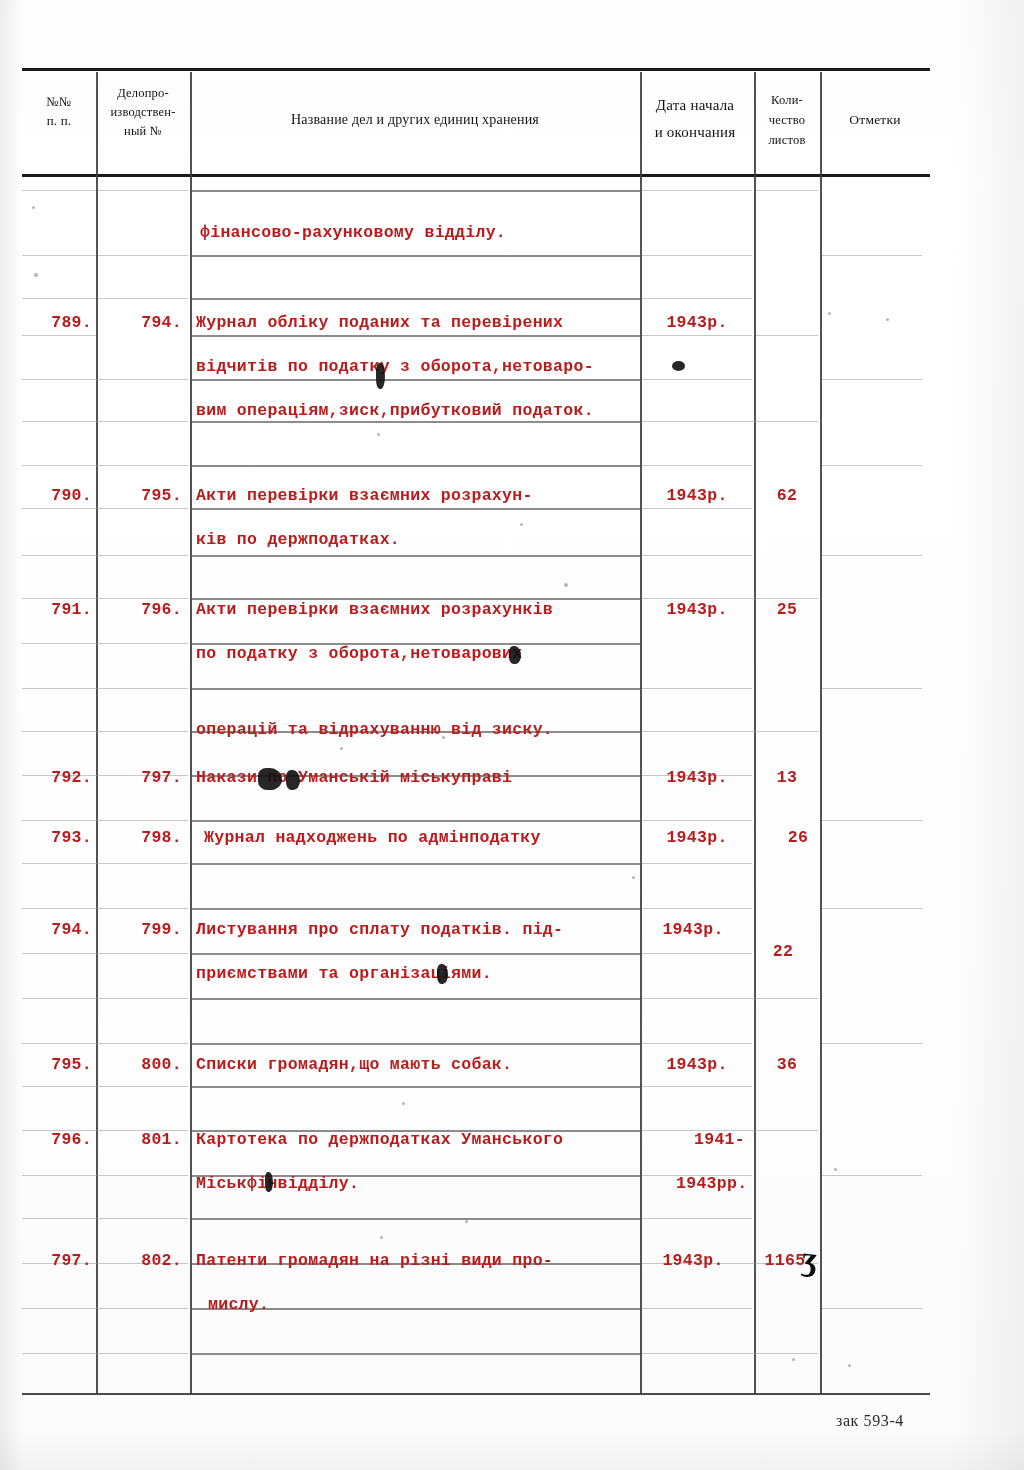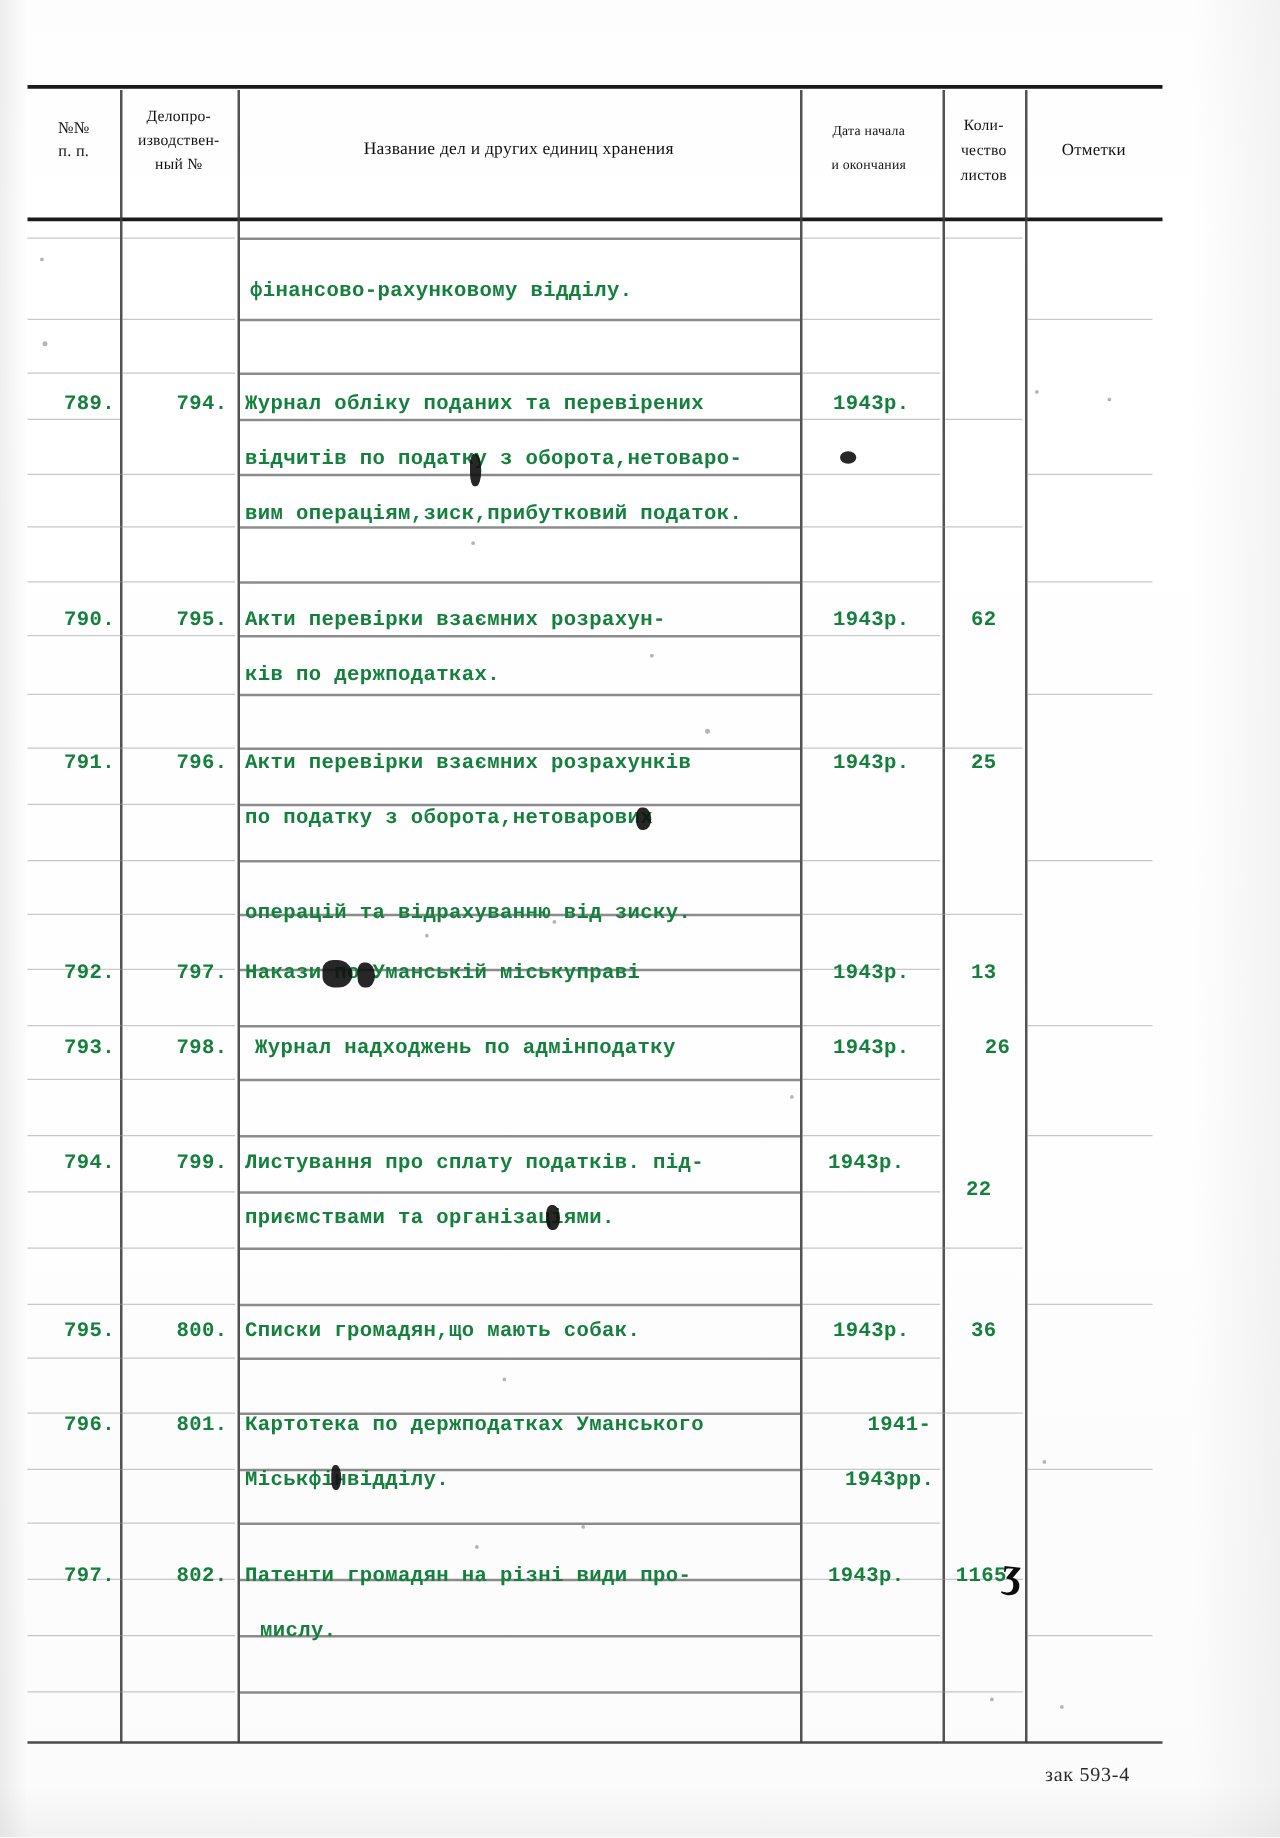--- a/index.html
+++ b/index.html
@@ -86,33 +86,33 @@
     position: absolute;
     text-align: center;
     font-size: 13px;
     line-height: 19px;
     color: #121212;
     letter-spacing: .2px;
   }
   .hcell.h-num   { left: 0;   top: 24px; width: 74px; }
   .hcell.h-delo  { left: 74px;  top: 16px; width: 94px; font-size: 12.5px; }
   .hcell.h-title { left: 168px; top: 42px; width: 450px; font-size: 14px; }
-  .hcell.h-date  { left: 618px; top: 28px; width: 110px; font-size: 11px; }
+  .hcell.h-date  { left: 618px; top: 28px; width: 110px; font-size: 15px; }
   .hcell.h-count { left: 732px; top: 22px; width: 66px; font-size: 12.5px; line-height: 20px; text-align: center;}
   .hcell.h-marks { left: 798px; top: 42px; width: 110px; font-size: 13.5px; }
 
   .hline2 { display: block; }
 
   
   .tw {
     position: absolute;
     font-family: "Liberation Mono", "DejaVu Sans Mono", monospace;
     font-size: 16.5px;
     letter-spacing: 0.3px;
-    color: #15803d;
+    color: #b91c1c;
     white-space: nowrap;
     font-weight: 600;
   }
   .tw.num      { text-align: right; }
   .tw.delo     { text-align: right; }
   .tw.date     { text-align: center; }
   .tw.count    { text-align: center; }
 
   
   .hrule {

